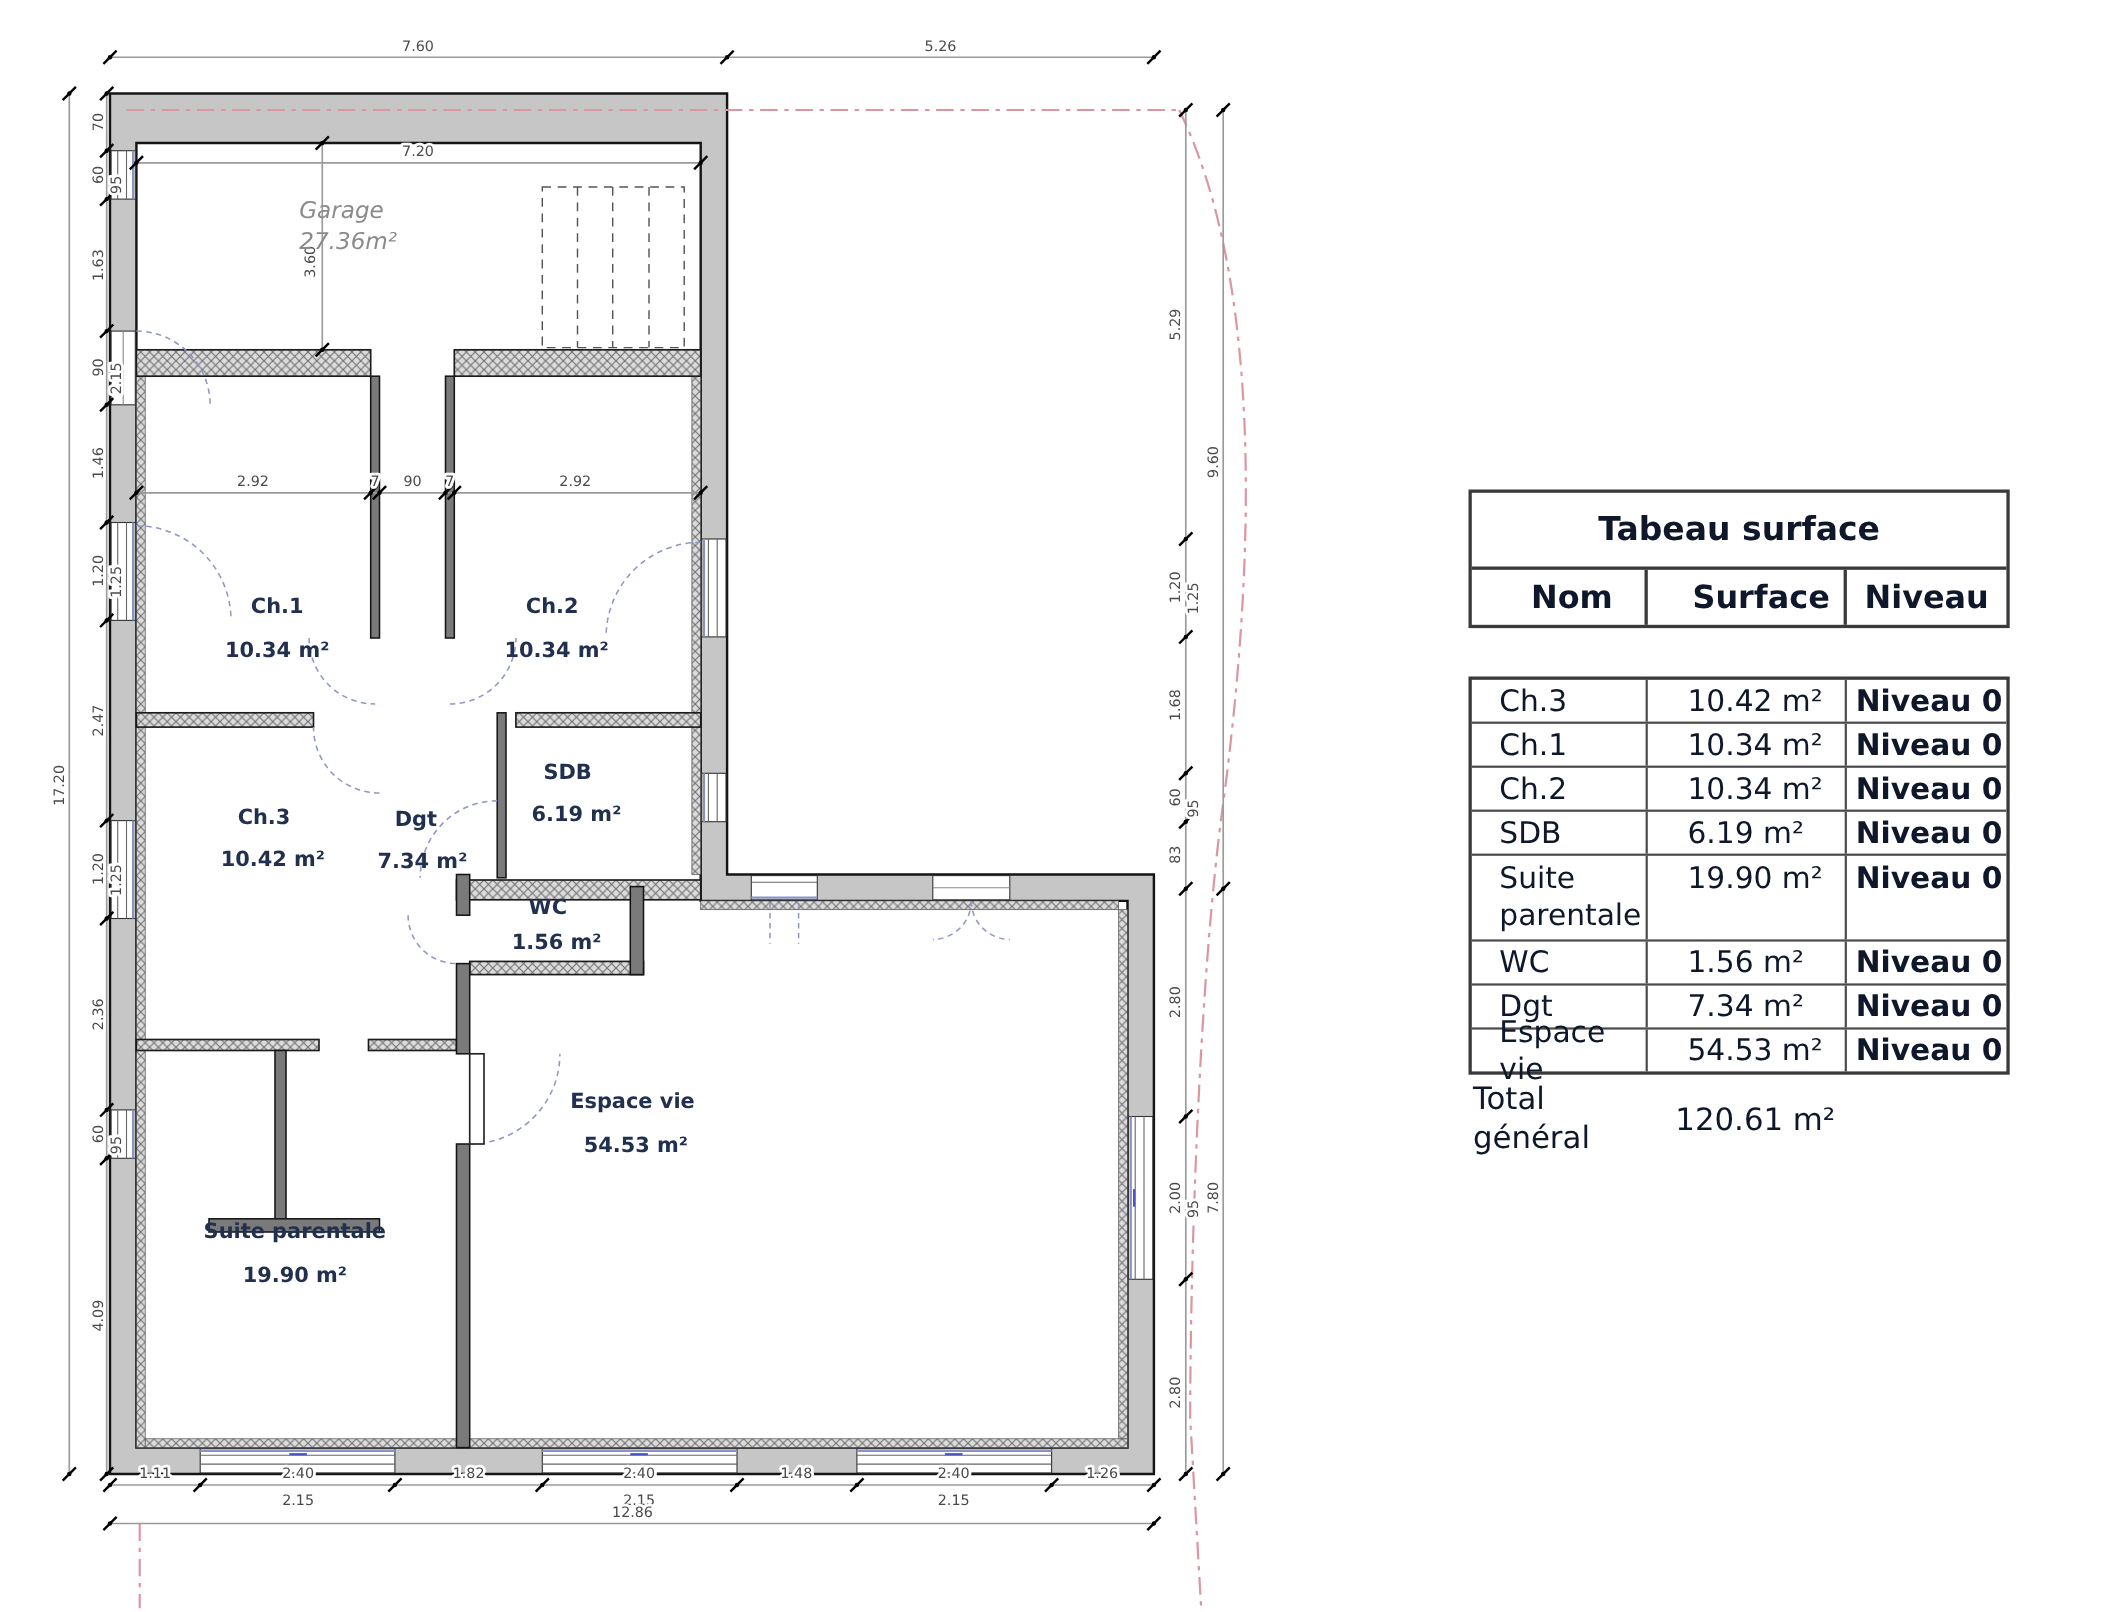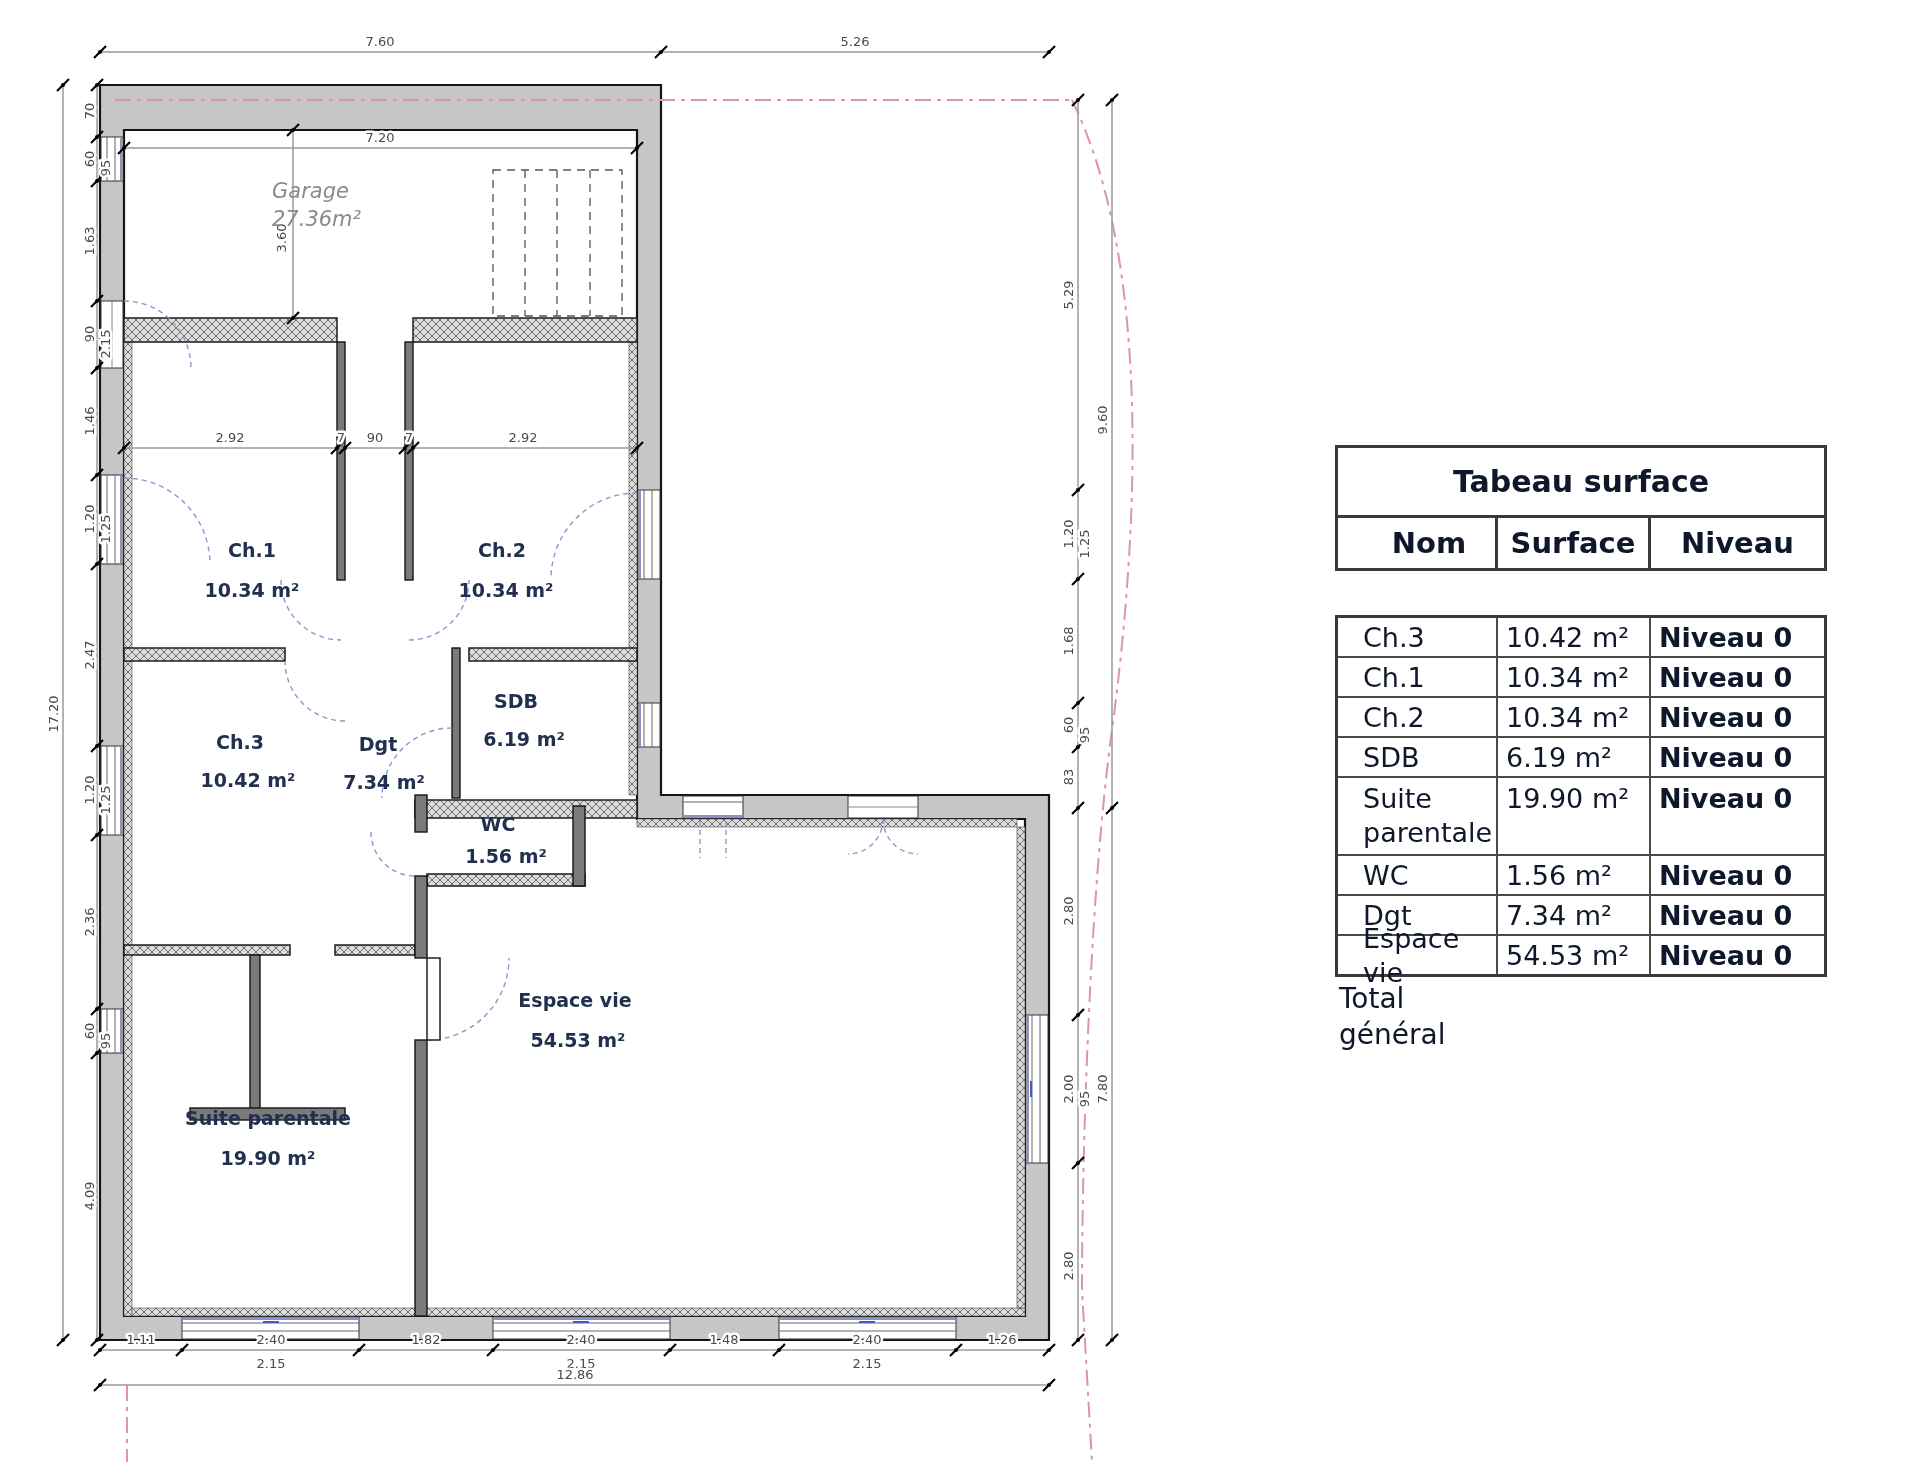--- a/index.html
+++ b/index.html
@@ -21,21 +21,21 @@
   .tbl-cols .hc{display:flex;align-items:center;justify-content:center;
                 font-size:29px;font-weight:bold;border-right:3px solid #3a3a3a;box-sizing:border-box;}
   .tbl-cols .hc:last-child{border-right:none;}
   .tbl-data{margin-top:44px;border:3px solid #3a3a3a;}
   .trow{display:flex;border-bottom:2px solid #4a4a4a;}
   .trow:last-child{border-bottom:none;}
   .tcell{font-size:27px;padding:2px 0 0 8px;box-sizing:border-box;
          border-right:2px solid #4a4a4a;display:flex;align-items:center;line-height:1.25;}
   .tcell:last-child{border-right:none;}
   .trow.tall .tcell{align-items:flex-start;padding-top:4px;}
-  .c1{width:160px;padding-left:25px;} .c2{width:153px;} .c3{width:179px;flex:1;font-weight:bold;}
+  .c1{width:160px;padding-left:25px;} .c2{width:153px;margin-left:28px;} .c3{width:179px;flex:1;font-weight:bold;}
   .tbl-total{display:flex;margin-top:4px;gap:16px;}
   .tbl-total .tlabel{width:160px;font-size:28px;line-height:1.3;padding-left:4px;box-sizing:border-box;}
   .tbl-total .tvalue{font-size:28px;display:flex;align-items:center;padding-left:12px;}
 </style>
 </head>
 <body>
 
 <div class="stage">
 
 <svg width="1920" height="1465" viewBox="0 0 1920 1465">
@@ -526,16 +526,17 @@
           <div class="tcell c3">Niveau 0</div>
         </div>
         <div class="trow" style="height: 38px;">
           <div class="tcell c1">Espace vie</div>
           <div class="tcell c2">54.53 m²</div>
           <div class="tcell c3">Niveau 0</div>
         </div>
       </div>
   <div class="tbl-total">
     <div class="tlabel">Total général</div>
+    <div class="tvalue">120.61 m²</div>
   </div>
 </div>
 
 </div>
 
 </body></html>

